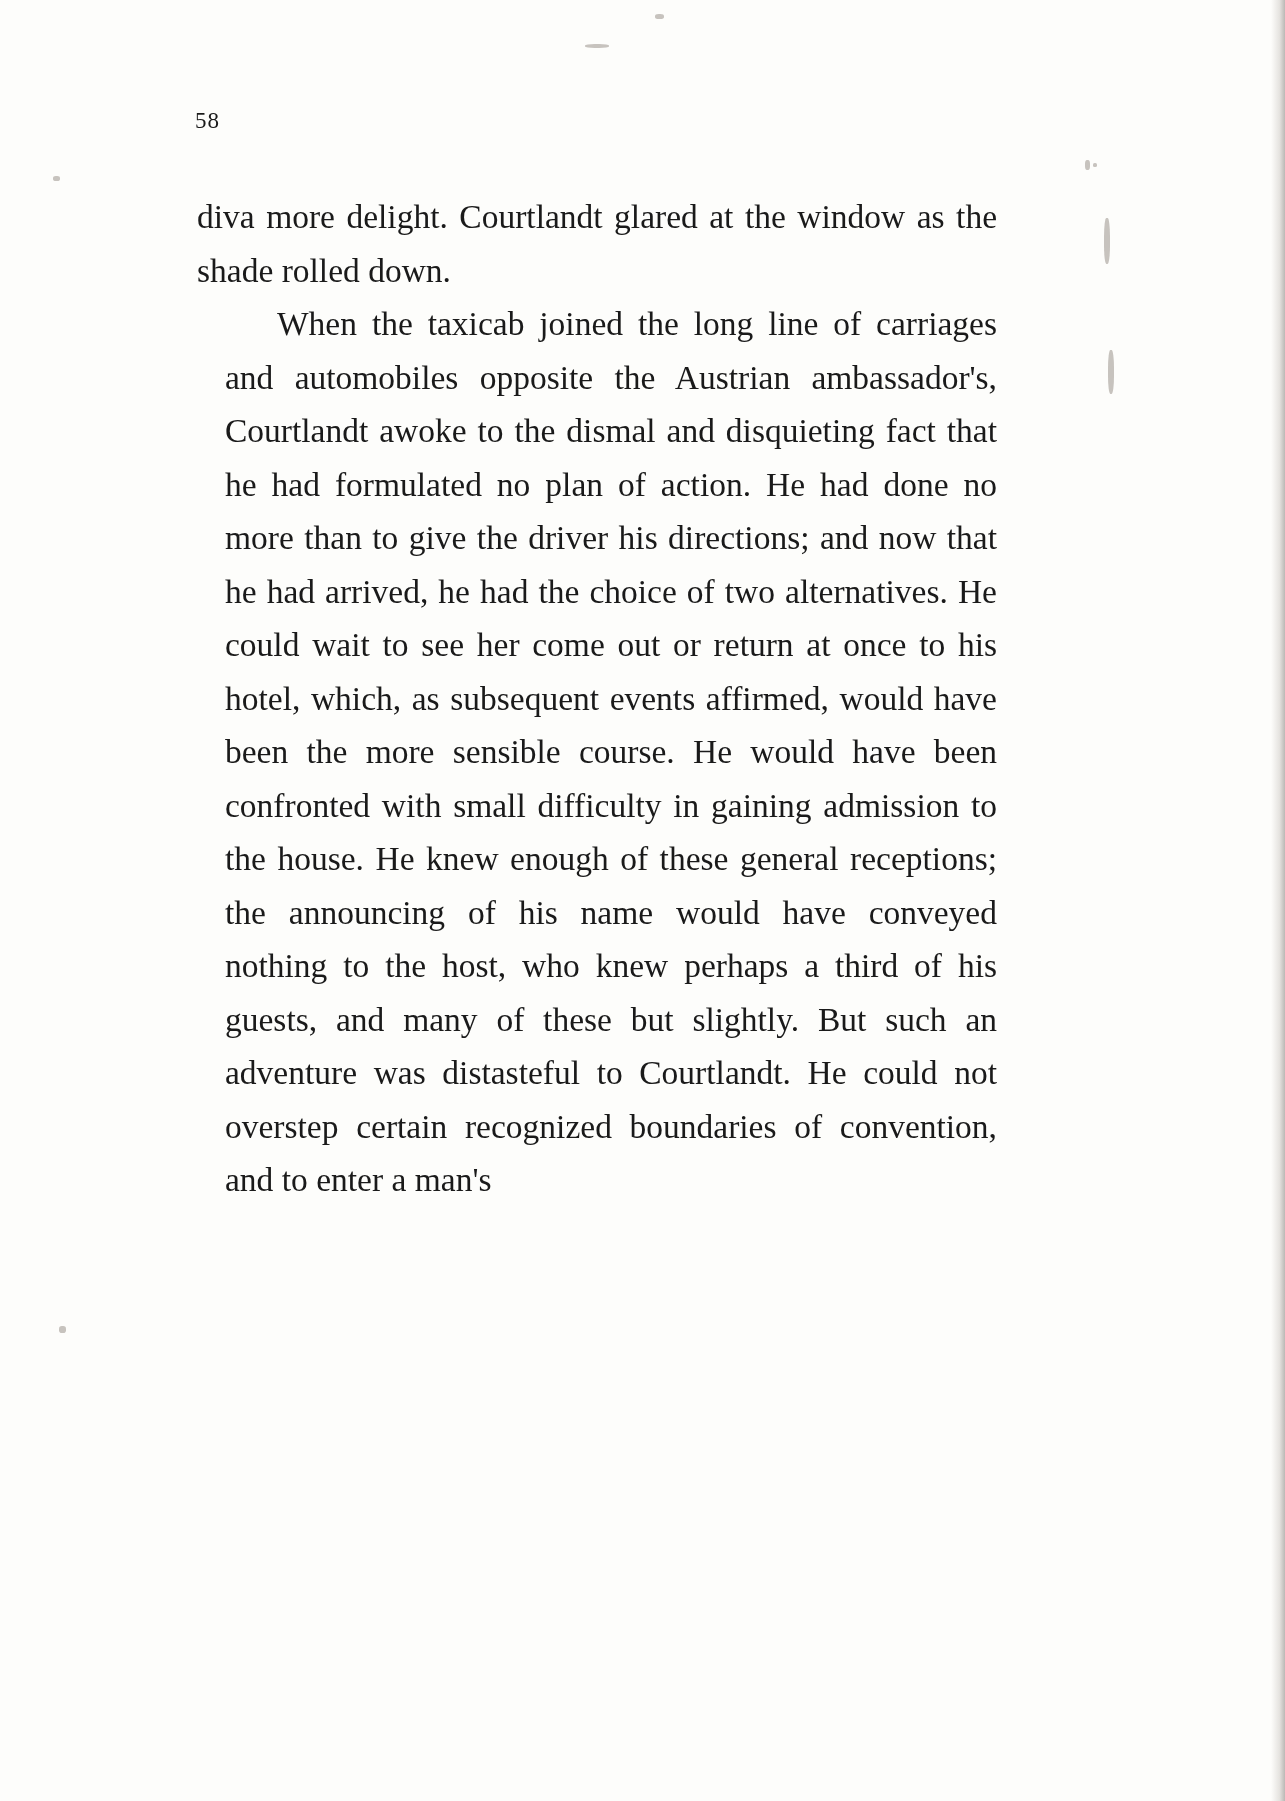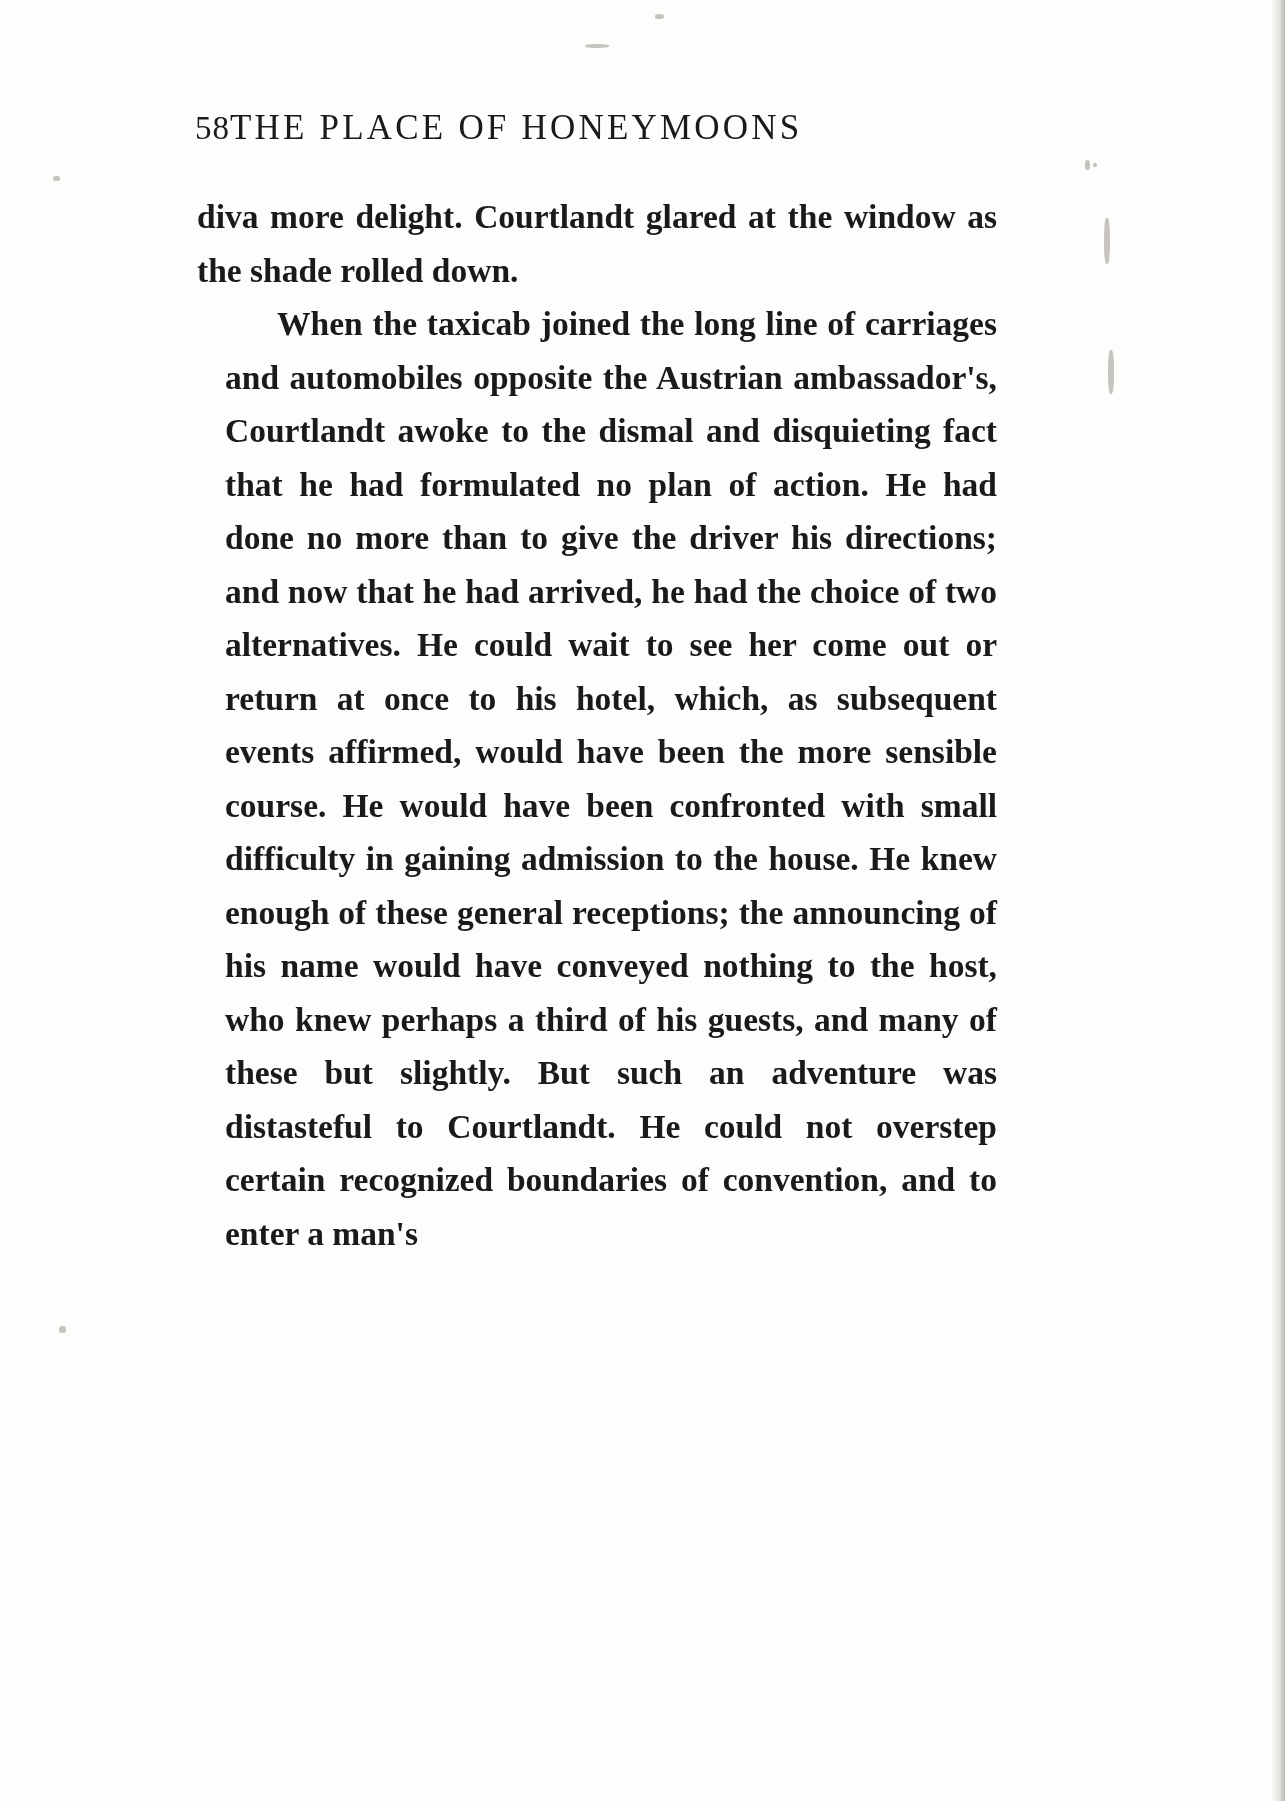--- a/index.html
+++ b/index.html
@@ -36,40 +36,40 @@
     position: absolute;
     left: 195px;
     top: 108px;
     width: 900px;
     display: flex;
     align-items: baseline;
     letter-spacing: 2.2px;
     font-size: 36px;
   }
   .folio {
-    font-size: 33px;
+    font-size: 23px;
     letter-spacing: 1px;
+    margin-right: 28px;
   }
   .running-title {
     font-size: 35px;
     letter-spacing: 3.2px;
   }
   .body-text {
     position: absolute;
     left: 197px;
     top: 190px;
     width: 800px;
     font-size: 33.5px;
     line-height: 53.5px;
     text-align: justify;
     text-justify: inter-word;
   }
   .body-text p {
     margin: 0;
-    font-weight: bold;
   }
   .body-text p.indent {
     text-indent: 52px;
     margin-left: 28px;
   }
   
   .body-text p::after {
     content: "";
     display: inline-block;
     width: 100%;
@@ -88,21 +88,20 @@
   <div class="scan-mark" style="left:585px; top:44px; width:24px; height:4px;"></div>
   <div class="scan-mark" style="left:53px; top:176px; width:7px; height:5px;"></div>
   <div class="scan-mark" style="left:1085px; top:160px; width:5px; height:10px;"></div>
   <div class="scan-mark" style="left:1104px; top:218px; width:6px; height:46px;"></div>
   <div class="scan-mark" style="left:1108px; top:350px; width:6px; height:44px;"></div>
   <div class="scan-mark" style="left:1093px; top:163px; width:4px; height:4px;"></div>
   <div class="scan-mark" style="left:59px; top:1326px; width:7px; height:7px;"></div>
 
   <div class="header">
     <span class="folio">58</span>
-    <span class="running-title">THE PLACE OF HONEYMOONS</span>
   </div>
 
   <div class="body-text">
     <p class="no-stretch">diva more delight.   Courtlandt glared at the window as the shade rolled down.</p>
     <p class="indent no-stretch">When the taxicab joined the long line of carriages and automobiles opposite the Austrian ambassador's, Courtlandt awoke to the dismal and disquieting fact that he had formulated no plan of action.   He had done no more than to give the driver his directions; and now that he had arrived, he had the choice of two alternatives.   He could wait to see her come out or return at once to his hotel, which, as subsequent events affirmed, would have been the more sensible course.   He would have been confronted with small difficulty in gaining admission to the house.   He knew enough of these general receptions; the announcing of his name would have conveyed nothing to the host, who knew perhaps a third of his guests, and many of these but slightly.   But such an adventure was distasteful to Courtlandt.   He could not overstep certain recognized boundaries of convention, and to enter a man's</p>
   </div>
 
 </div>
 
 </body></html>

